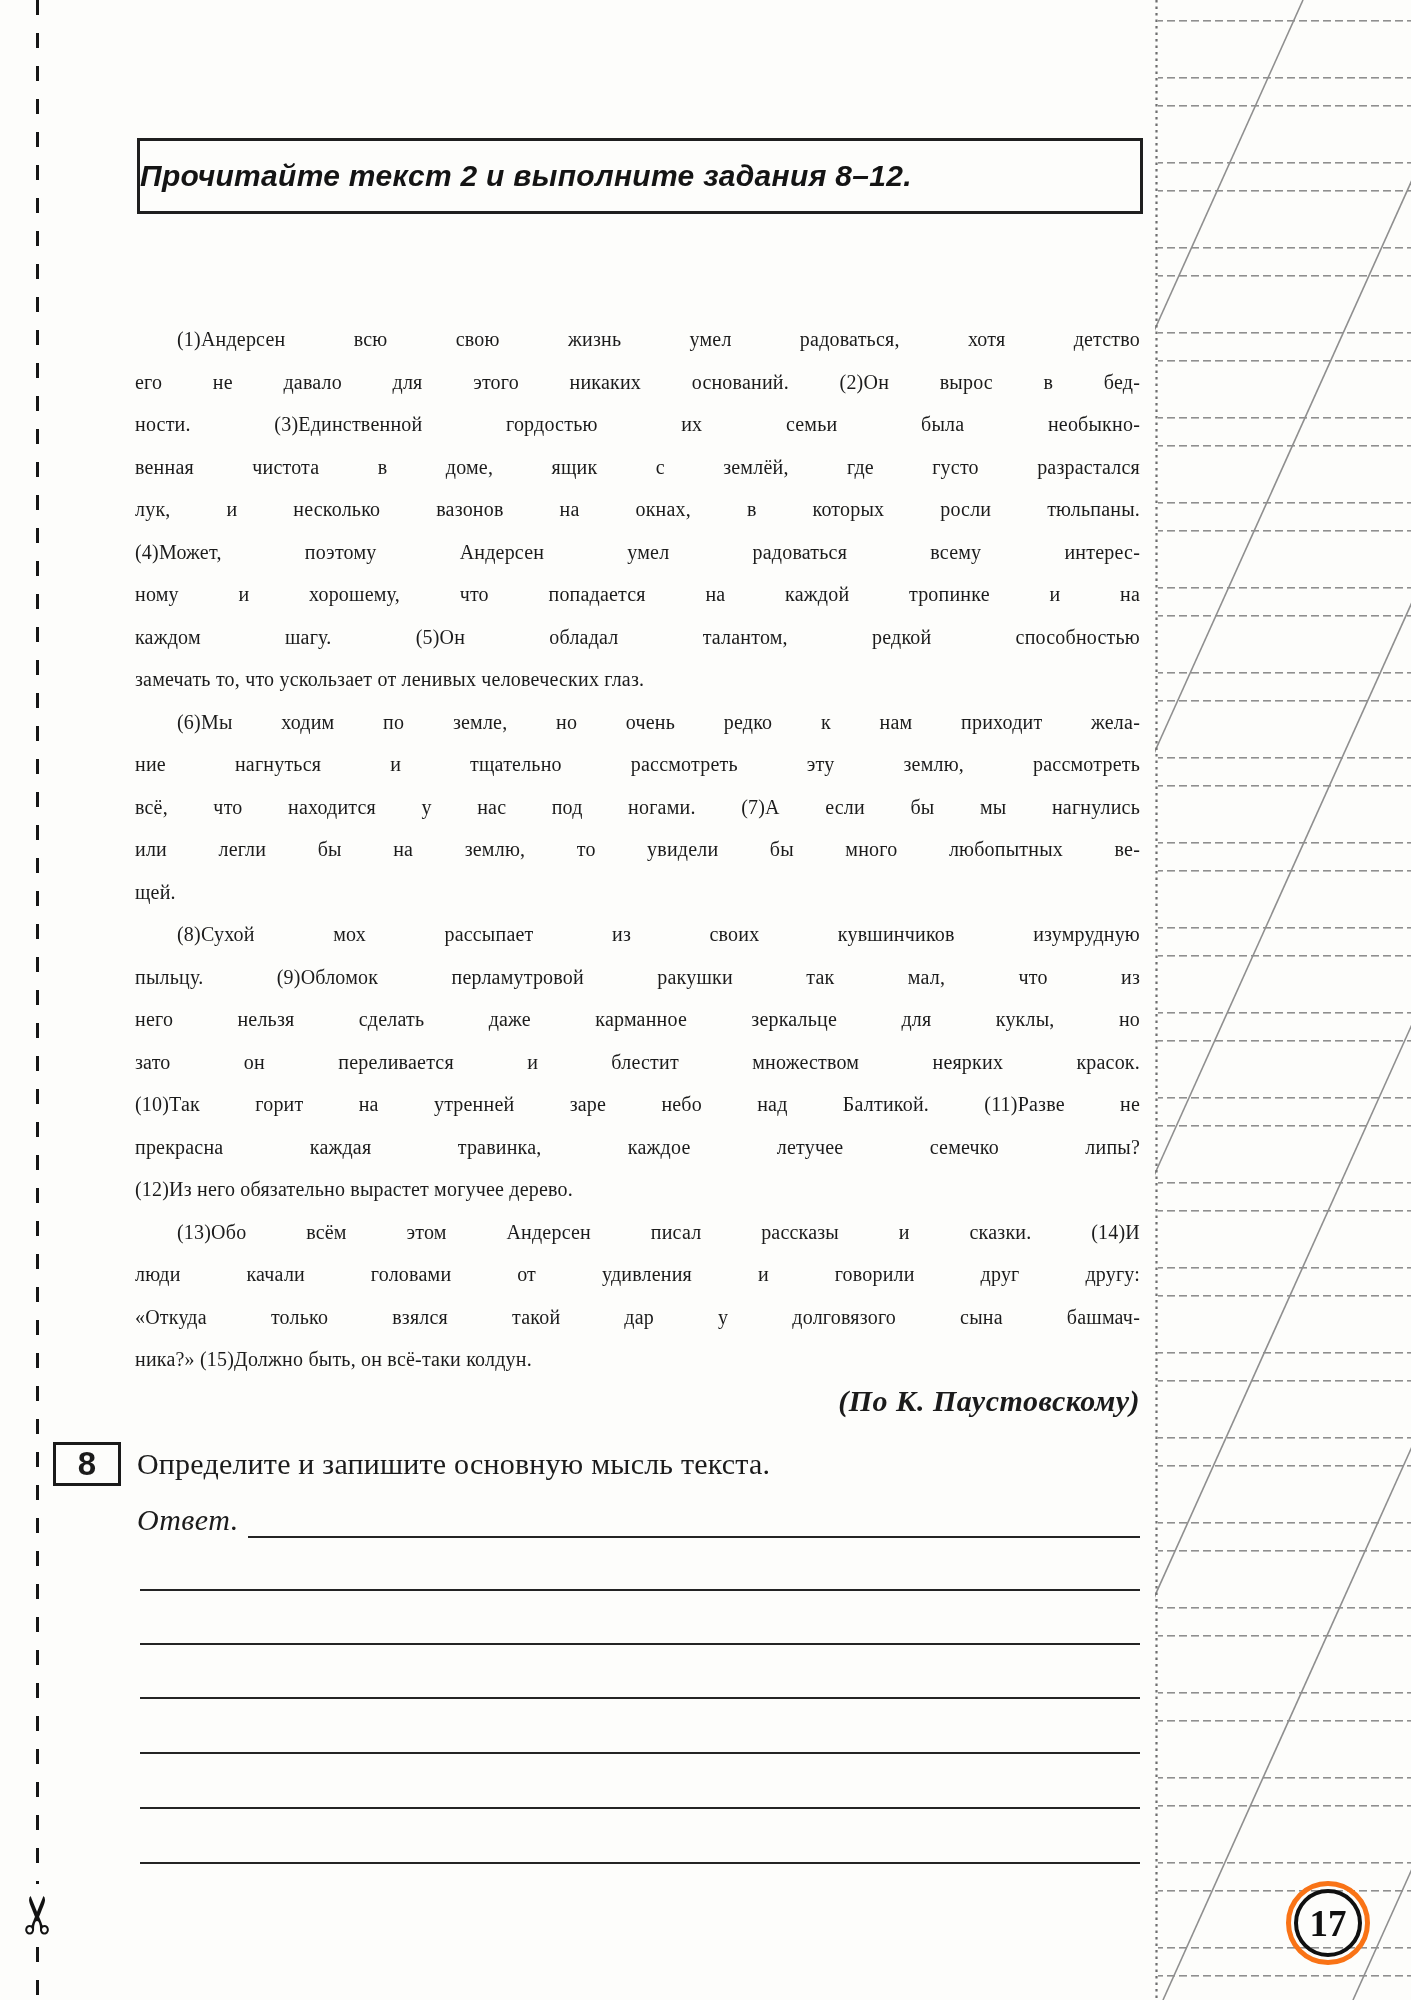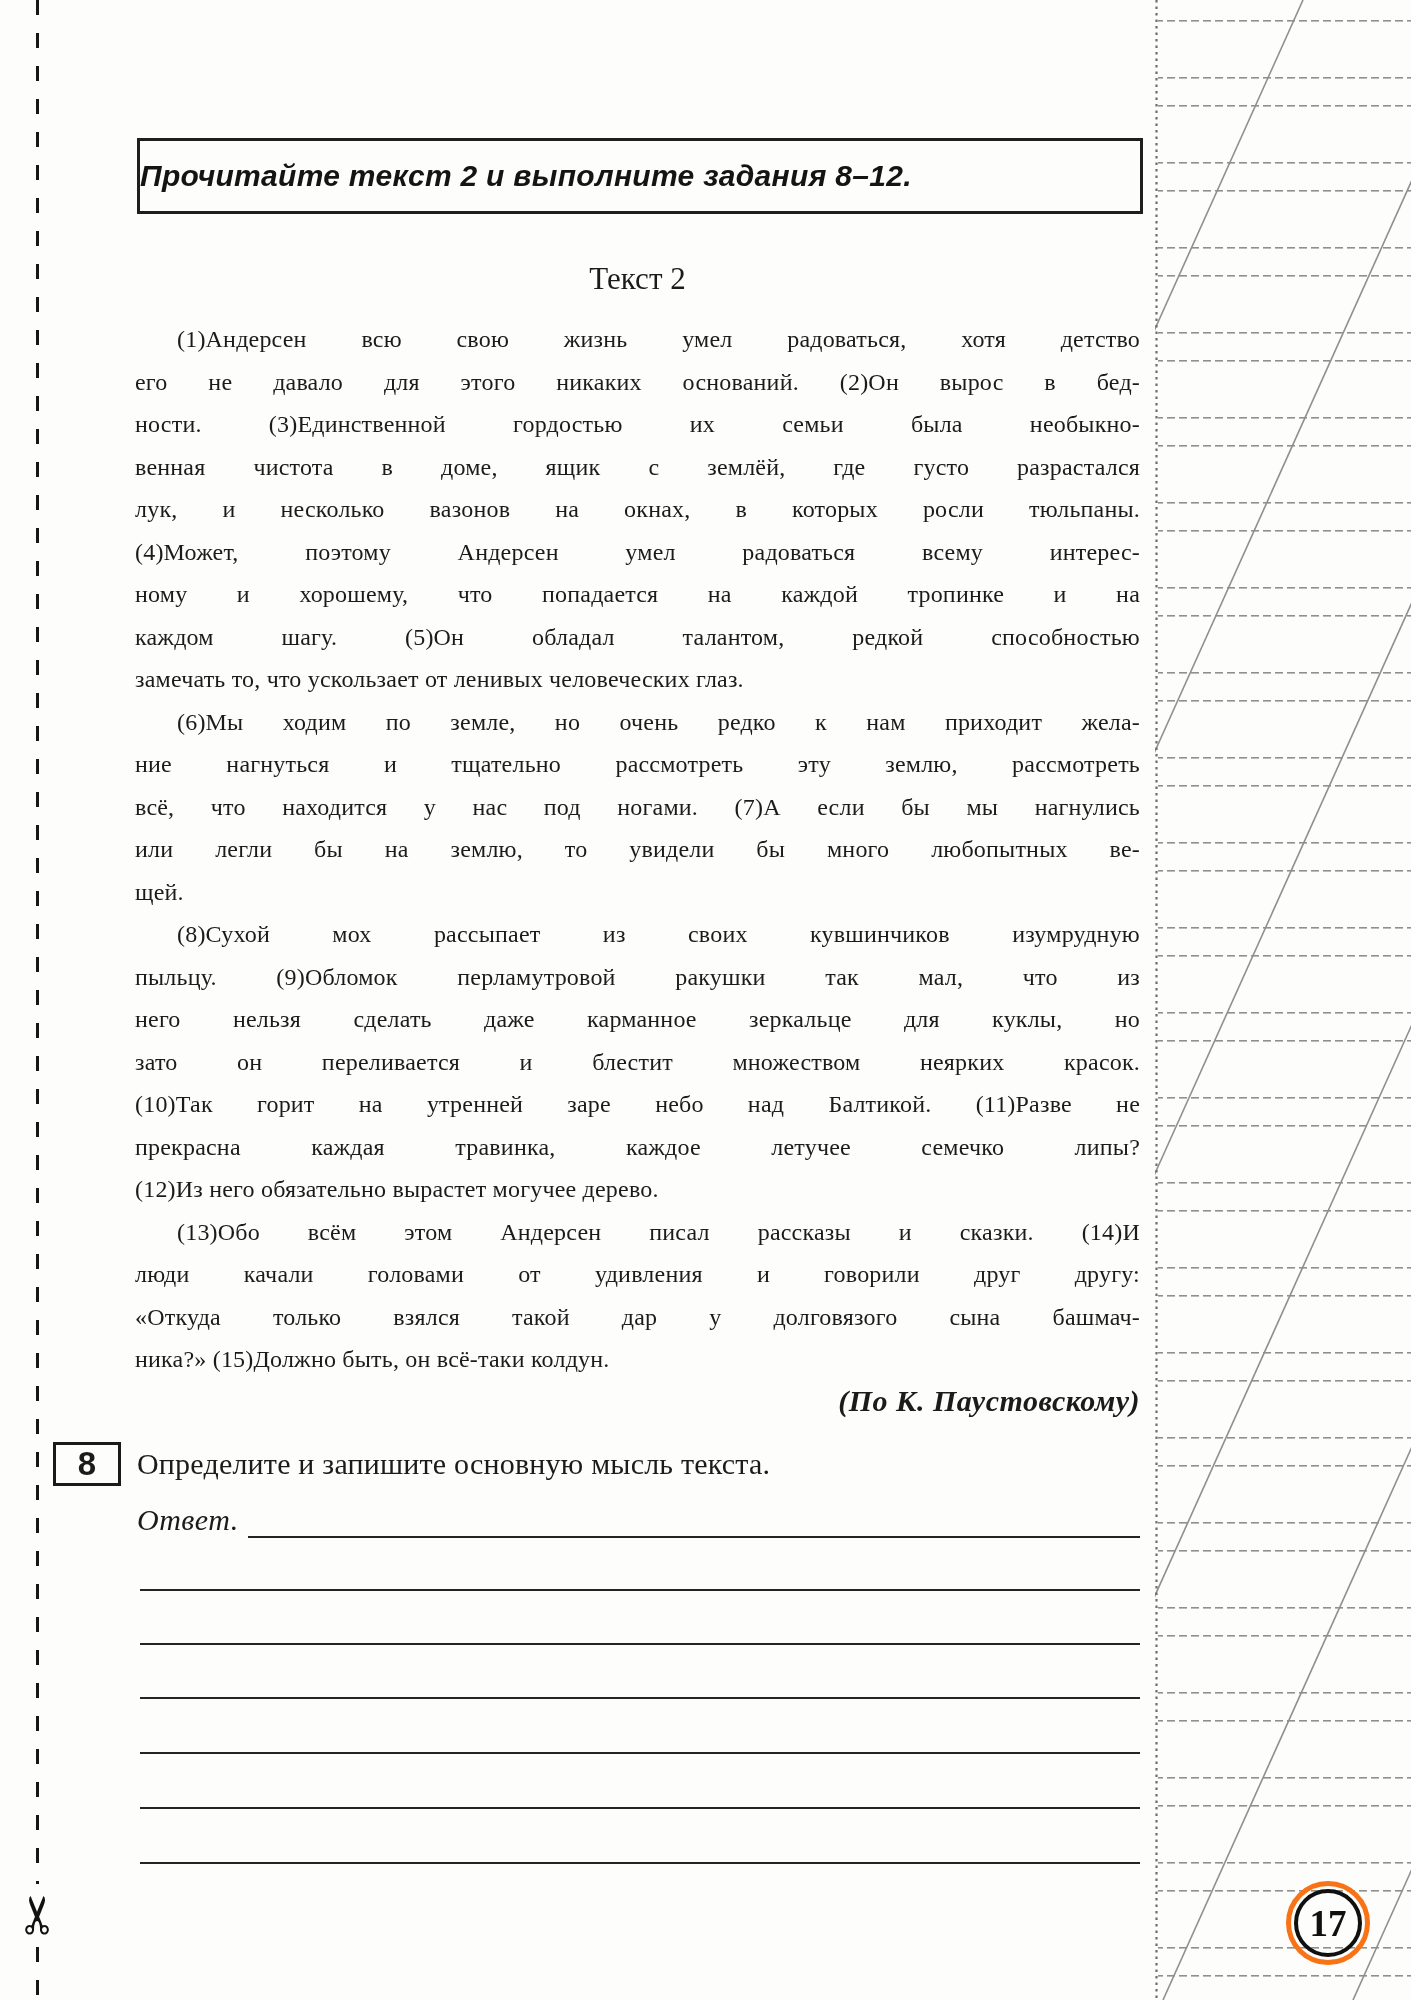--- a/index.html
+++ b/index.html
@@ -30,21 +30,21 @@
   .header-box .instr{
     font-family:"Liberation Sans", sans-serif; font-weight:bold; font-style:italic;
     font-size:30px; letter-spacing:.3px; color:#141414;
   }
   .text-title{
     position:absolute; left:135px; top:258px; width:1005px; height:42px;
     text-align:center; font-size:31px; line-height:42px;
   }
   .text-block{ position:absolute; left:135px; top:318px; width:1005px; }
   .tline{
-    height:42.5px; line-height:42.5px; font-size:24px; letter-spacing:.2px;
+    height:42.5px; line-height:42.5px; font-size:20px; letter-spacing:.2px;
     text-align:justify; text-align-last:justify; white-space:nowrap;
   }
   .tline.end{ text-align:center; text-align-last:left; }
   .tline.indent{ text-indent:42px; }
   .attribution{
     position:absolute; left:135px; top:1380px; width:1005px; height:42px;
     line-height:42px; font-size:30px; font-style:italic; text-align:right;
     letter-spacing:.5px;
     font-weight:bold;
   }
@@ -112,21 +112,20 @@
         <line x1="198" y1="2000" x2="1098" y2="0"></line>
       </g>
       <line x1="1.5" y1="0" x2="1.5" y2="2000" stroke="#6e6e6e" stroke-width="2.2" stroke-dasharray="2.5 4"></line>
     </svg>
   </div>
 
   <div class="header-box">
     <span class="instr">Прочитайте текст 2 и выполните задания 8–12.</span>
   </div>
 
-  <div class="text-title">Текст 2</div>
 
   <div class="text-block">
       <div class="tline indent">(1)Андерсен всю свою жизнь умел радоваться, хотя детство</div>
       <div class="tline">его не давало для этого никаких оснований. (2)Он вырос в бед-</div>
       <div class="tline">ности. (3)Единственной гордостью их семьи была необыкно-</div>
       <div class="tline">венная чистота в доме, ящик с землёй, где густо разрастался</div>
       <div class="tline">лук, и несколько вазонов на окнах, в которых росли тюльпаны.</div>
       <div class="tline">(4)Может, поэтому Андерсен умел радоваться всему интерес-</div>
       <div class="tline">ному и хорошему, что попадается на каждой тропинке и на</div>
       <div class="tline">каждом шагу. (5)Он обладал талантом, редкой способностью</div>

